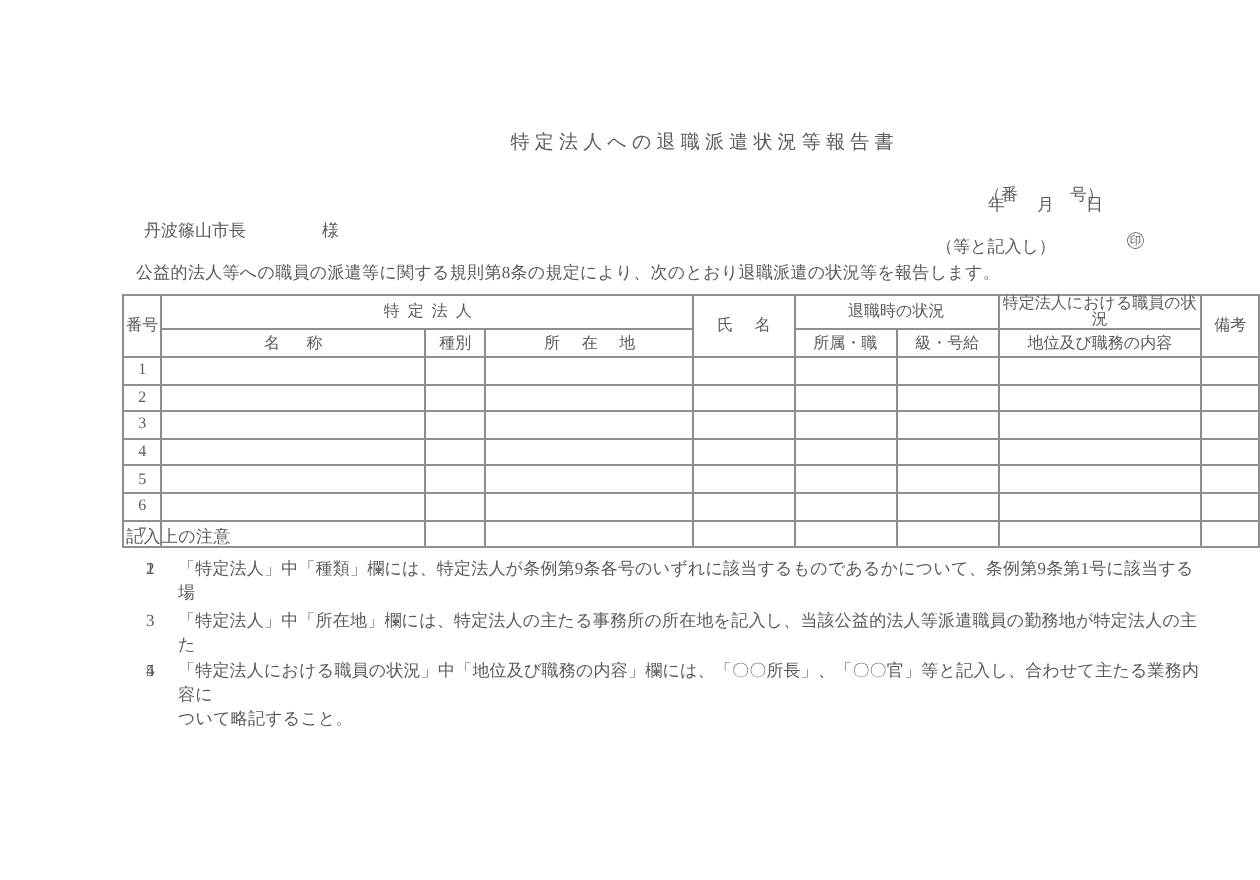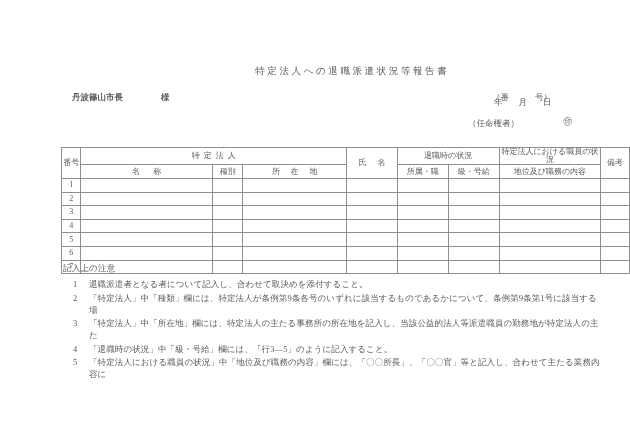--- a/index.html
+++ b/index.html
@@ -56,24 +56,23 @@
     position: absolute;
     left: 494px;
     top: 97px;
     font-size: 8.5px;
     white-space: nowrap;
   }
   .date-line .gap { display:inline-block; width: 16px; }
   .addressee {
     position: absolute;
     left: 72px;
-    top: 92px;
-    font-size: 8.5px;
-    white-space: nowrap;
-    font-weight: bold;
+    top: 110px;
+    font-size: 8.5px;
+    white-space: nowrap;
   }
   .addressee .gap { display:inline-block; width: 38px; }
   .appointer {
     position: absolute;
     left: 468px;
     top: 118px;
     font-size: 8.5px;
     white-space: nowrap;
   }
   .seal {
@@ -170,23 +169,24 @@
   </div>
 
   <div class="date-line">
     <span>年</span><span class="gap"></span><span>月</span><span class="gap"></span><span>日</span>
   </div>
 
   <div class="addressee">
     <span>丹波篠山市長</span><span class="gap"></span><span>様</span>
   </div>
 
-  <div class="appointer">（任命権者）</div>
+  <div class="appointer">（等と記入し）</div>
   <div class="seal">㊞</div>
 
+  <div class="intro">公益的法人等への職員の派遣等に関する規則第8条の規定により、次のとおり退職派遣の状況等を報告します。</div>
 
   <div class="tbl-wrap">
     <table class="report">
       <colgroup>
         <col style="width:22px">
         <col style="width:160px">
         <col style="width:36px">
         <col style="width:126px">
         <col style="width:58px">
         <col style="width:60px">
@@ -294,37 +294,36 @@
         </tr>
       </tbody>
     </table>
   </div>
 
   <div class="notes">
     <div class="notes-title">記入上の注意</div>
 
     <div class="note">
       <span class="num">1</span>
-      <span>退職派遣者となる者について記入し、合わせて取決めを添付すること。</span>
     </div>
 
     <div class="note">
       <span class="num">2</span>
       <span>「特定法人」中「種類」欄には、特定法人が条例第9条各号のいずれに該当するものであるかについて、条例第9条第1号に該当する場</span>
     </div>
 
     <div class="note">
       <span class="num">3</span>
       <span>「特定法人」中「所在地」欄には、特定法人の主たる事務所の所在地を記入し、当該公益的法人等派遣職員の勤務地が特定法人の主た</span>
     </div>
 
     <div class="note">
       <span class="num">4</span>
-      <span>「退職時の状況」中「級・号給」欄には、「行3—5」のように記入すること。</span>
     </div>
 
     <div class="note">
       <span class="num">5</span>
       <span>「特定法人における職員の状況」中「地位及び職務の内容」欄には、「〇〇所長」、「〇〇官」等と記入し、合わせて主たる業務内容に</span>
+      <span class="cont">ついて略記すること。</span>
     </div>
   </div>
 
 </div>
 
 </body></html>

